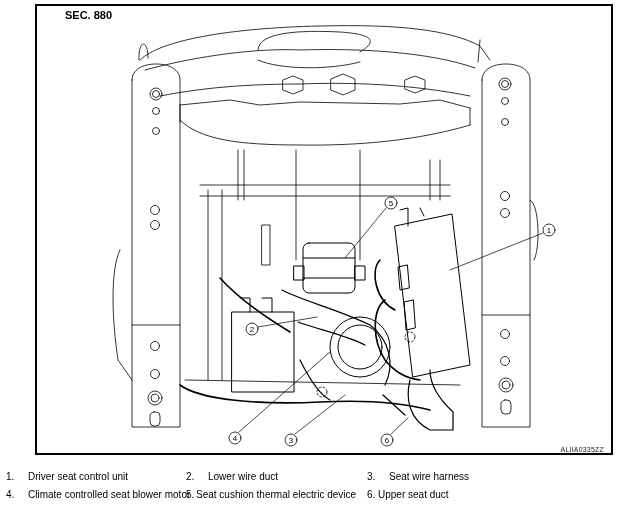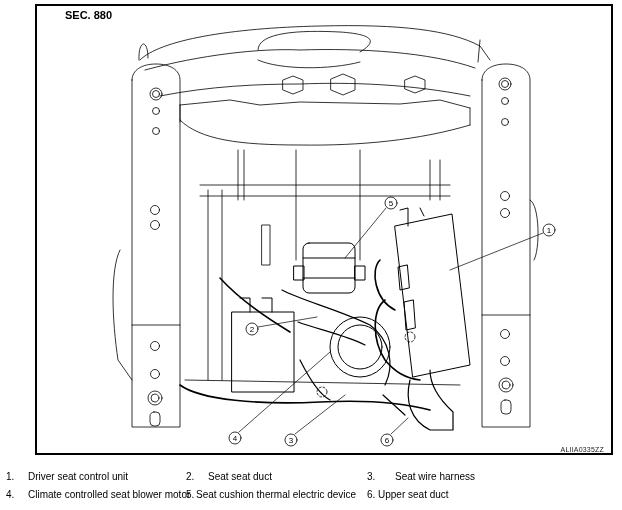--- a/index.html
+++ b/index.html
@@ -158,25 +158,25 @@
 
 <div class="fig-id">ALIIA0335ZZ</div>
 
 <div class="legend">
   <div class="legend-row" style="left:0;top:0;">
     <span class="legend-num" style="left:6px;">1.</span>
     <span class="legend-text" style="left:28px;">Driver seat control unit</span>
   </div>
   <div class="legend-row" style="left:0;top:0;">
     <span class="legend-num" style="left:186px;">2.</span>
-    <span class="legend-text" style="left:208px;">Seat seat duct</span>
+    <span class="legend-text" style="left:208px;">Lower wire duct</span>
   </div>
   <div class="legend-row" style="left:0;top:0;">
     <span class="legend-num" style="left:367px;">3.</span>
-    <span class="legend-text" style="left:389px;margin-left:6px;">Seat wire harness</span>
+    <span class="legend-text" style="left:389px;">Seat wire harness</span>
   </div>
   <div class="legend-row" style="left:0;top:18px;">
     <span class="legend-num" style="left:6px;">4.</span>
     <span class="legend-text" style="left:28px;">Climate controlled seat blower motor</span>
   </div>
   <div class="legend-row" style="left:0;top:18px;">
     <span class="legend-num" style="left:186px;">5.</span>
     <span class="legend-text" style="left:196px;">Seat cushion thermal electric device</span>
   </div>
   <div class="legend-row" style="left:0;top:18px;">

